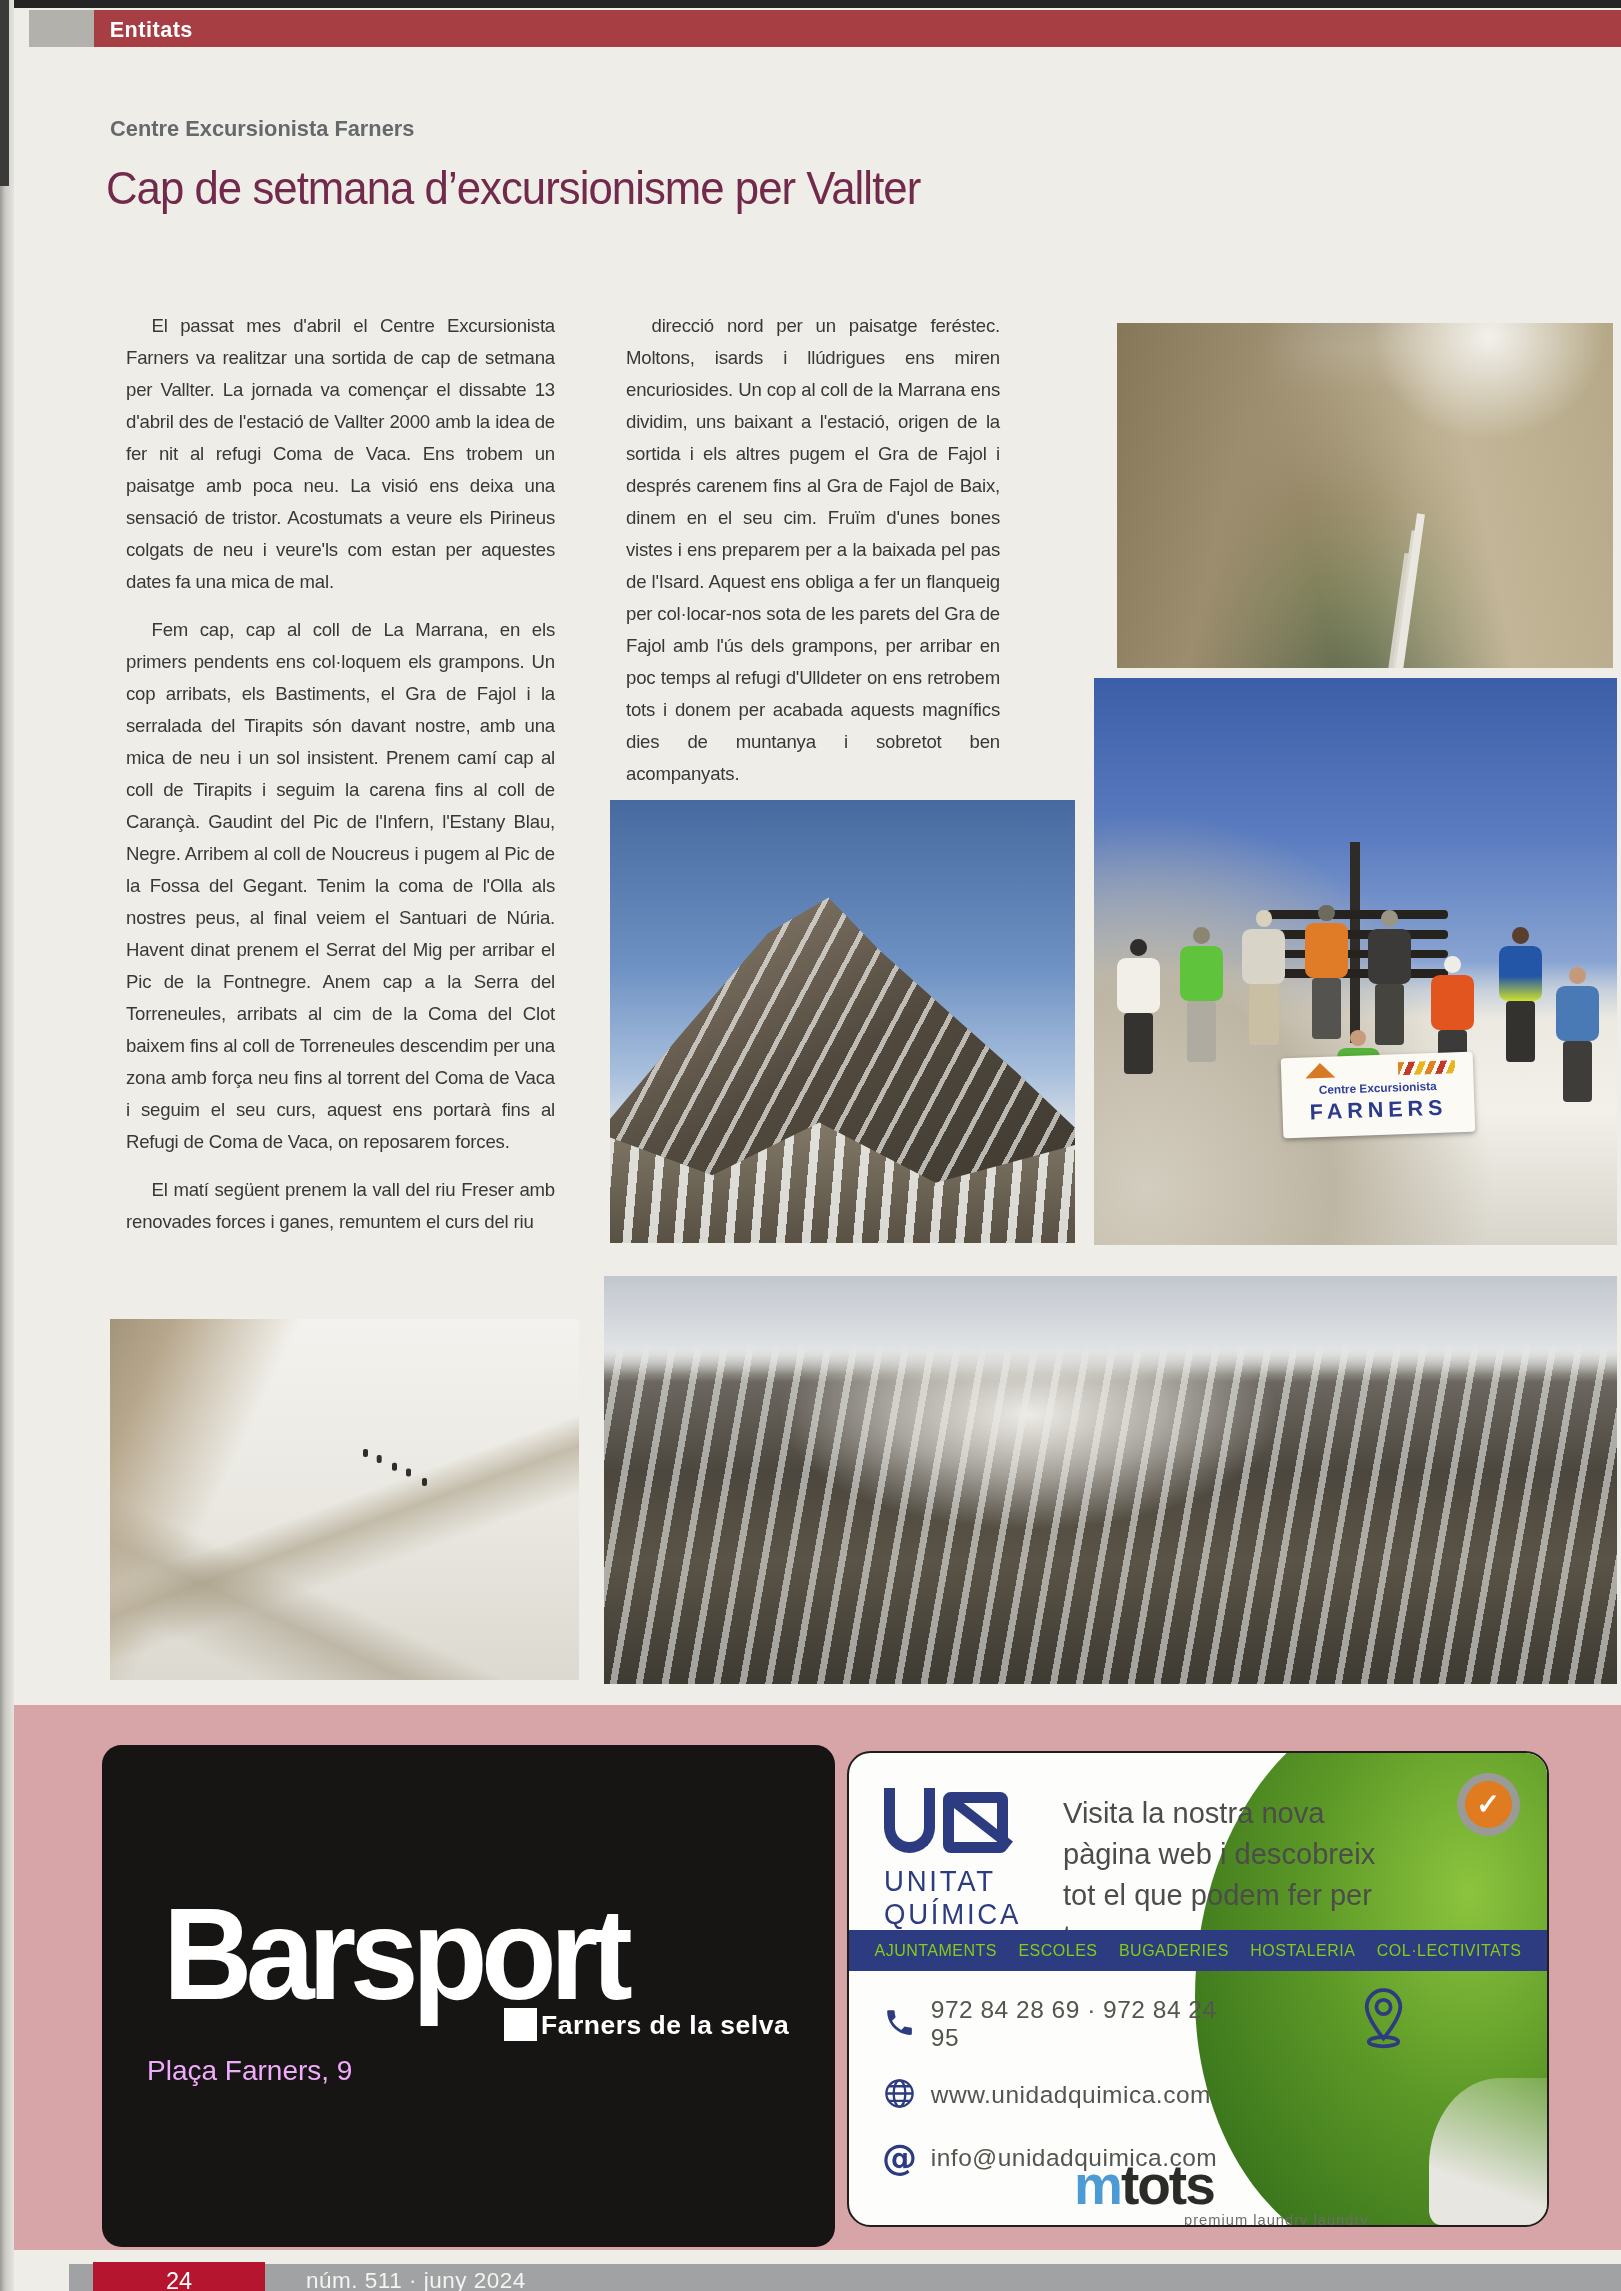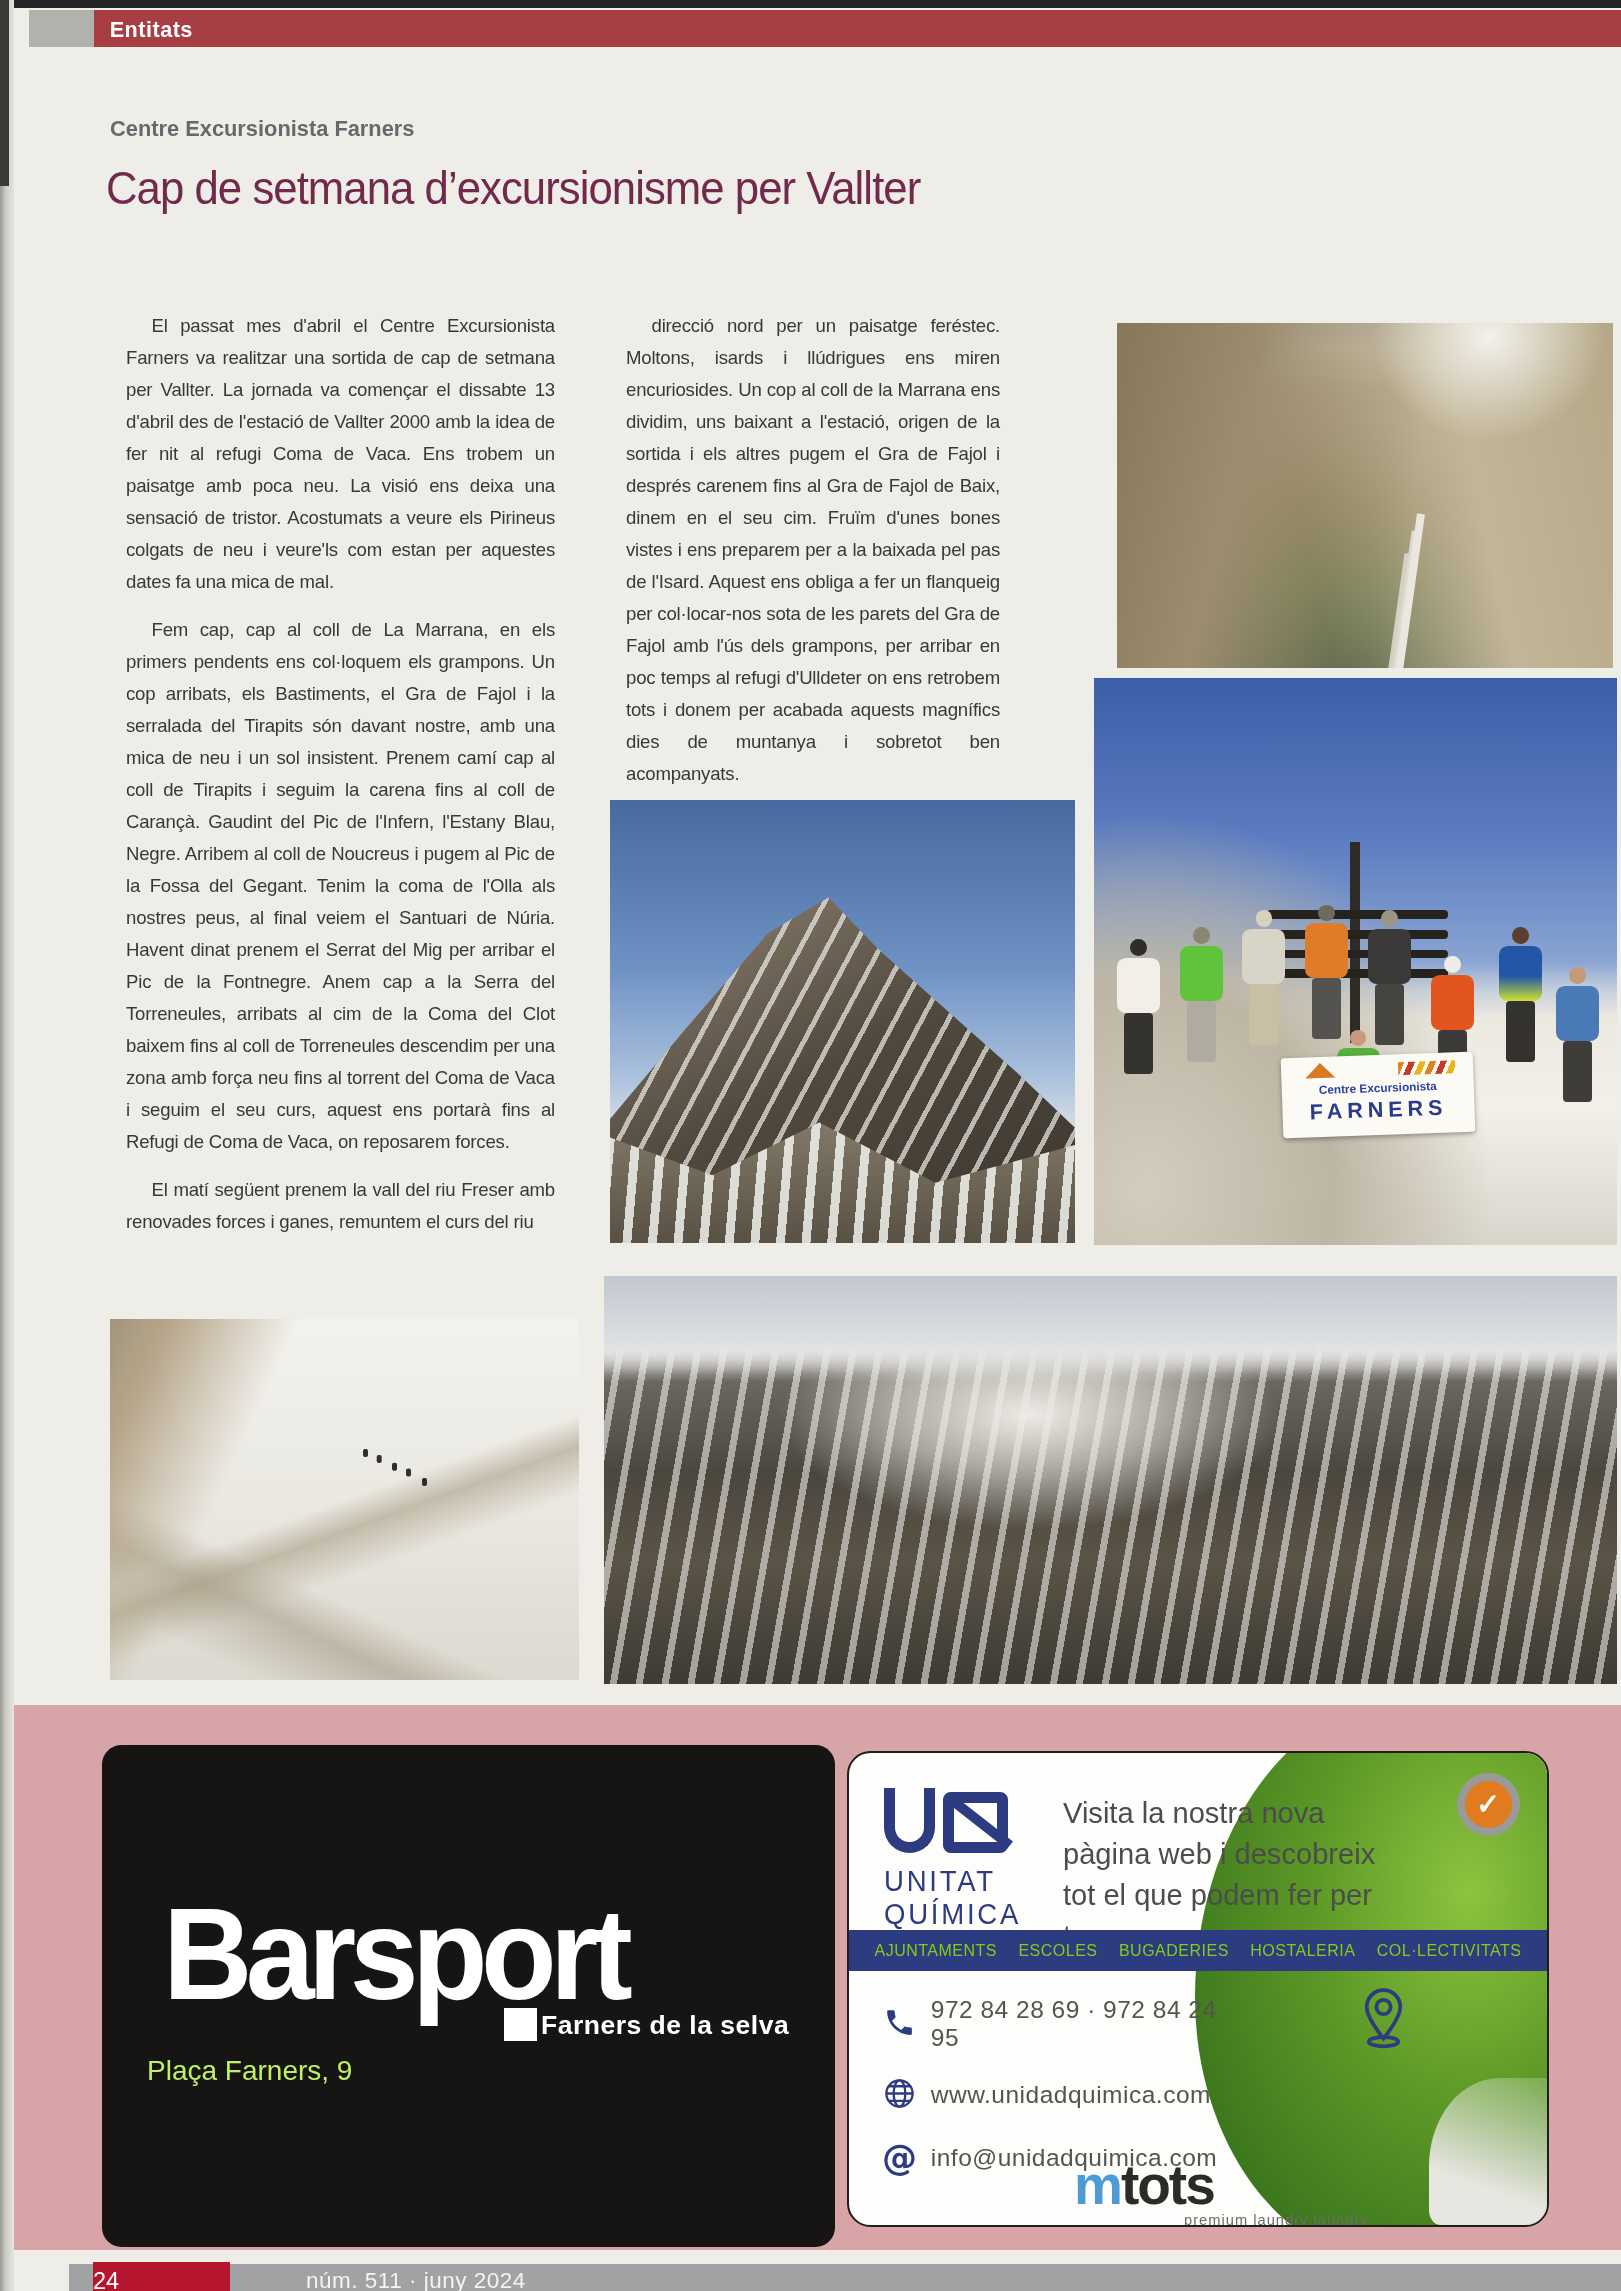--- a/index.html
+++ b/index.html
@@ -90,21 +90,21 @@
       repeating-linear-gradient(100deg, rgba(246,246,243,.55) 0 6.9px, rgba(246,246,243,0) 6.9px 25.5px),
       linear-gradient(180deg, rgba(107,103,96,0) 18%, #6b6760 26%, #4c473e 48%, #5a5347 70%, #3e3b33 100%);}
 
   
   .pink-band{position:absolute;left:13.7px;top:1705px;width:1607px;height:545px;background:#d7a5a8;}
   .ad-barsport{position:absolute;left:102px;top:1745px;width:733px;height:502px;background:#171514;border-radius:19.6px;}
   .barsport-logo{position:absolute;left:61px;top:135px;width:627px;color:#fff;font-size:129px;font-weight:800;
       letter-spacing:-6.9px;transform:scaleX(.96);transform-origin:left;}
   .barsport-sq{position:absolute;left:402px;top:263px;width:33px;height:33px;background:#fff;}
   .barsport-tagline{position:absolute;left:439px;top:265px;color:#fff;font-size:26.5px;font-weight:bold;letter-spacing:0.5px;}
-  .barsport-address{position:absolute;left:45px;top:310px;color:#bef264;font-size:28px;}
+  .barsport-address{position:absolute;left:45px;top:310px;color:#f0abfc;font-size:28px;}
 
   .ad-uq{position:absolute;left:847px;top:1751px;width:702px;height:476px;background:#fdfdfb;
       border:2.9px solid #1f1e1c;border-radius:23.5px;box-sizing:border-box;overflow:hidden;}
   .uq-lime{position:absolute;right:-69px;top:-59px;width:421px;height:568px;
       background:radial-gradient(ellipse at 65% 35%, #8cc43e 0%, #5d9927 40%, #3f7a1e 75%, #2f6416 100%);
       border-radius:55% 0 0 48%;}
   .uq-lime-glass{position:absolute;right:0;bottom:0;width:118px;height:147px;
       background:linear-gradient(200deg, rgba(250,250,248,.2) 0%, #e8e6e0 70%);border-radius:60% 0 0 10%;}
   .uq-badge{position:absolute;right:27.4px;top:19.6px;width:63px;height:63px;border-radius:50%;
       background:#9a9a96;display:flex;align-items:center;justify-content:center;}
@@ -131,22 +131,22 @@
   .at-glyph{font-size:35px;font-weight:bold;color:#2d3c80;font-family:"DejaVu Sans",sans-serif;}
   .uq-location{position:absolute;left:402px;top:233px;width:265px;text-align:center;color:#4c4c48;}
   .uq-location .addr{font-size:23.5px;line-height:31px;margin-top:5.9px;}
   .mclean{position:absolute;left:225px;top:400px;font-size:55px;font-weight:800;letter-spacing:-2px;}
   .mclean .m{color:#4d9bd4;}
   .mclean .rest{color:#2b2b28;}
   .mclean-tag{position:absolute;left:335px;top:459px;font-size:14.7px;color:#6d6d68;letter-spacing:1px;}
 
   
   .footer-grey{position:absolute;left:69px;top:2264px;width:1553px;height:27.4px;background:#a0a2a4;}
-  .footer-red{position:absolute;left:93px;top:2262px;width:137px;height:29px;background:#b5152e;
-      color:#fff;font-size:23.5px;text-align:left;padding-top:5.9px;box-sizing:border-box;}
+  .footer-red{position:absolute;left:93px;top:2262px;width:172px;height:29px;background:#b5152e;
+      color:#fff;font-size:23.5px;text-align:center;padding-top:5.9px;box-sizing:border-box;}
   .footer-issue{position:absolute;left:306px;top:2268px;color:#f4f4f2;font-size:22.5px;letter-spacing:0.5px;}
 </style>
 </head>
 <body>
 
 <div id="page">
 
   <div class="scan-top"></div>
   <div class="scan-left"></div>
   <div class="scan-left-dark"></div>

